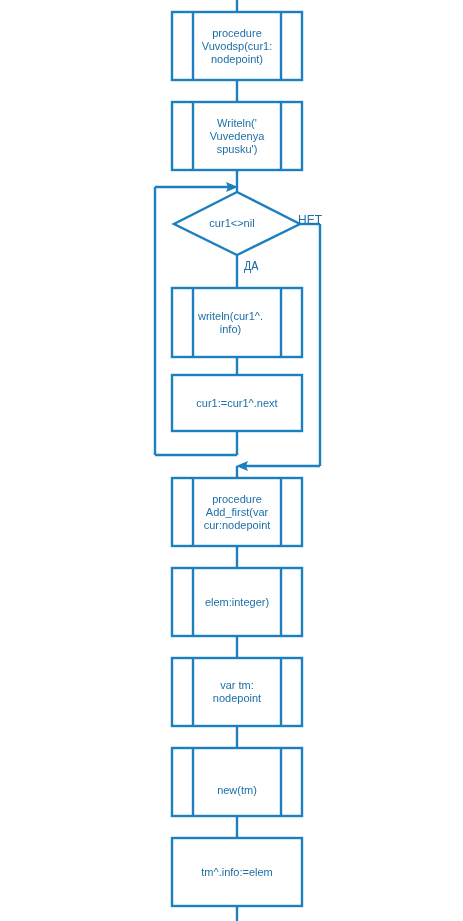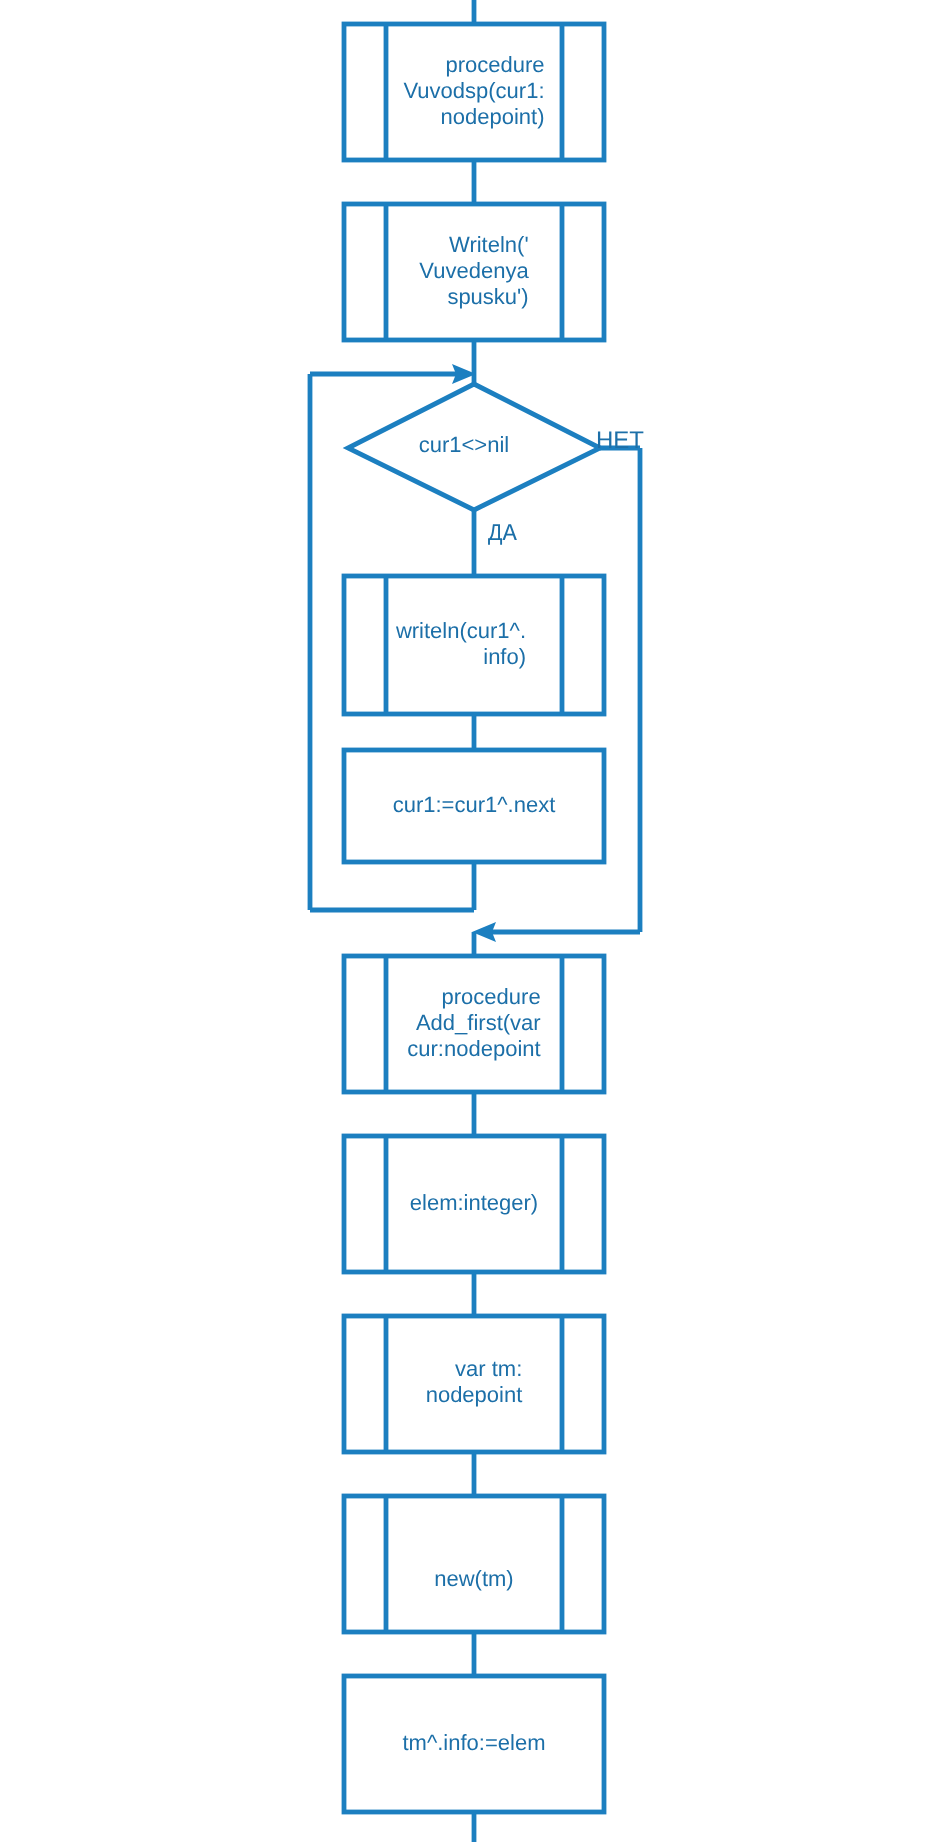--- a/index.html
+++ b/index.html
@@ -20,21 +20,21 @@
   #flowchart-canvas svg {
     position: absolute;
     top: 0;
     left: 0;
   }
   .node-label {
     position: absolute;
     display: flex;
     align-items: center;
     justify-content: center;
-    text-align: right;
+    text-align: center;
     color: #1c6fa8;
     font-family: "Liberation Sans", sans-serif;
     font-size: 11px;
     line-height: 13px;
     white-space: pre-line;
     pointer-events: none;
   }
   .branch-label {
     position: absolute;
     color: #1c6fa8;

